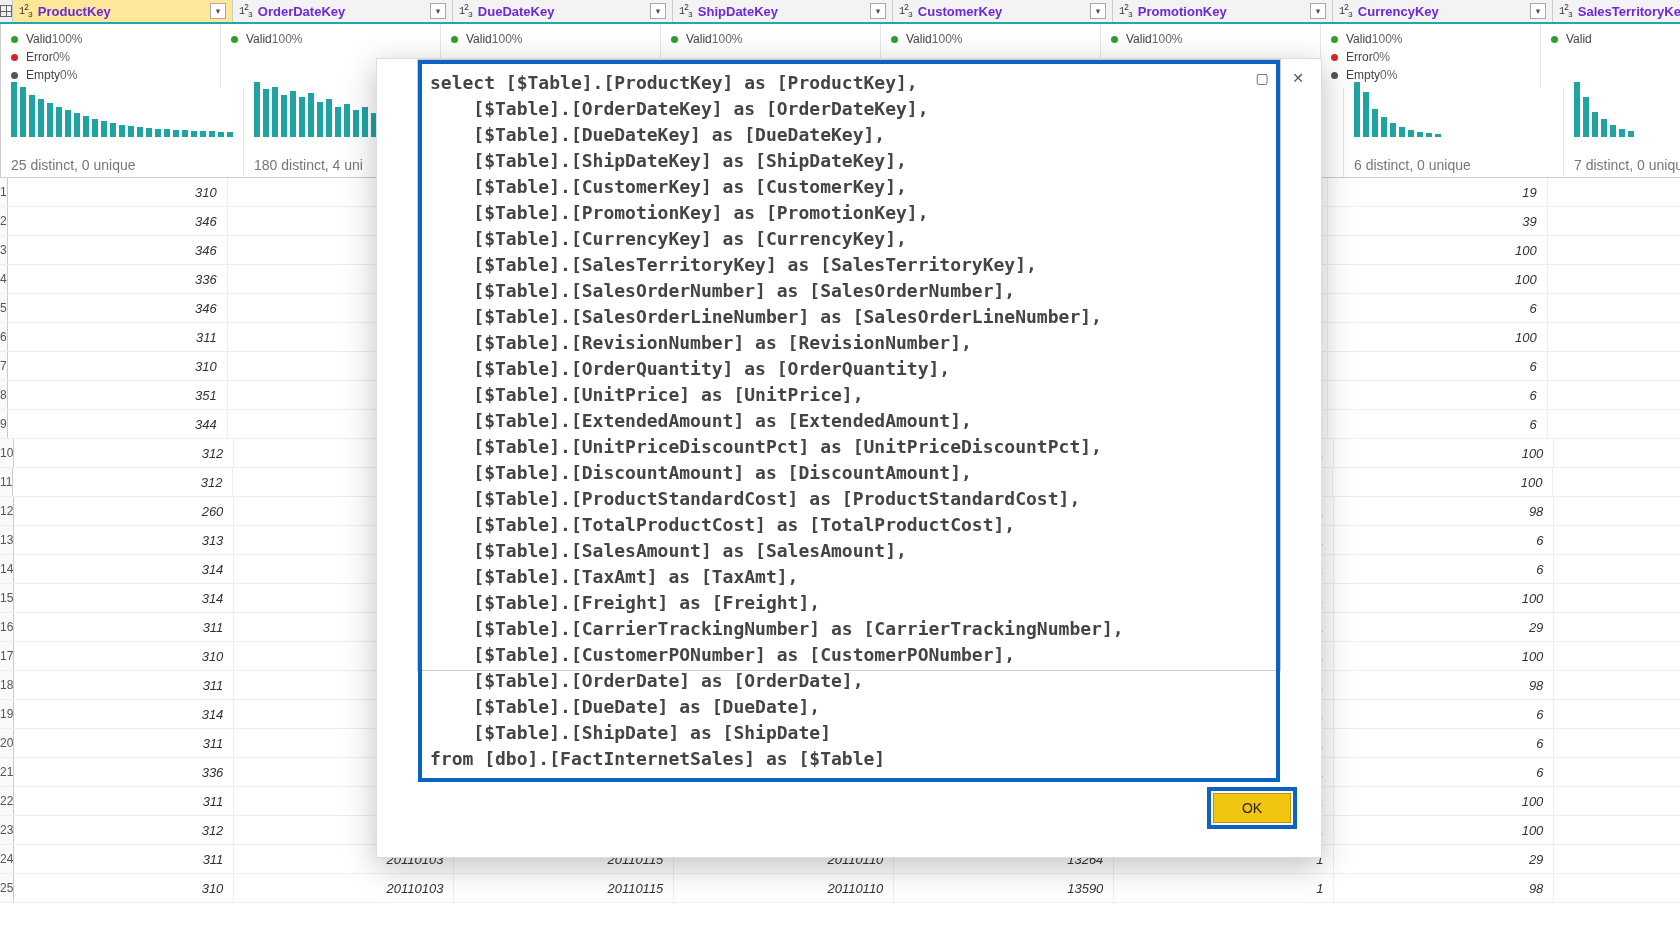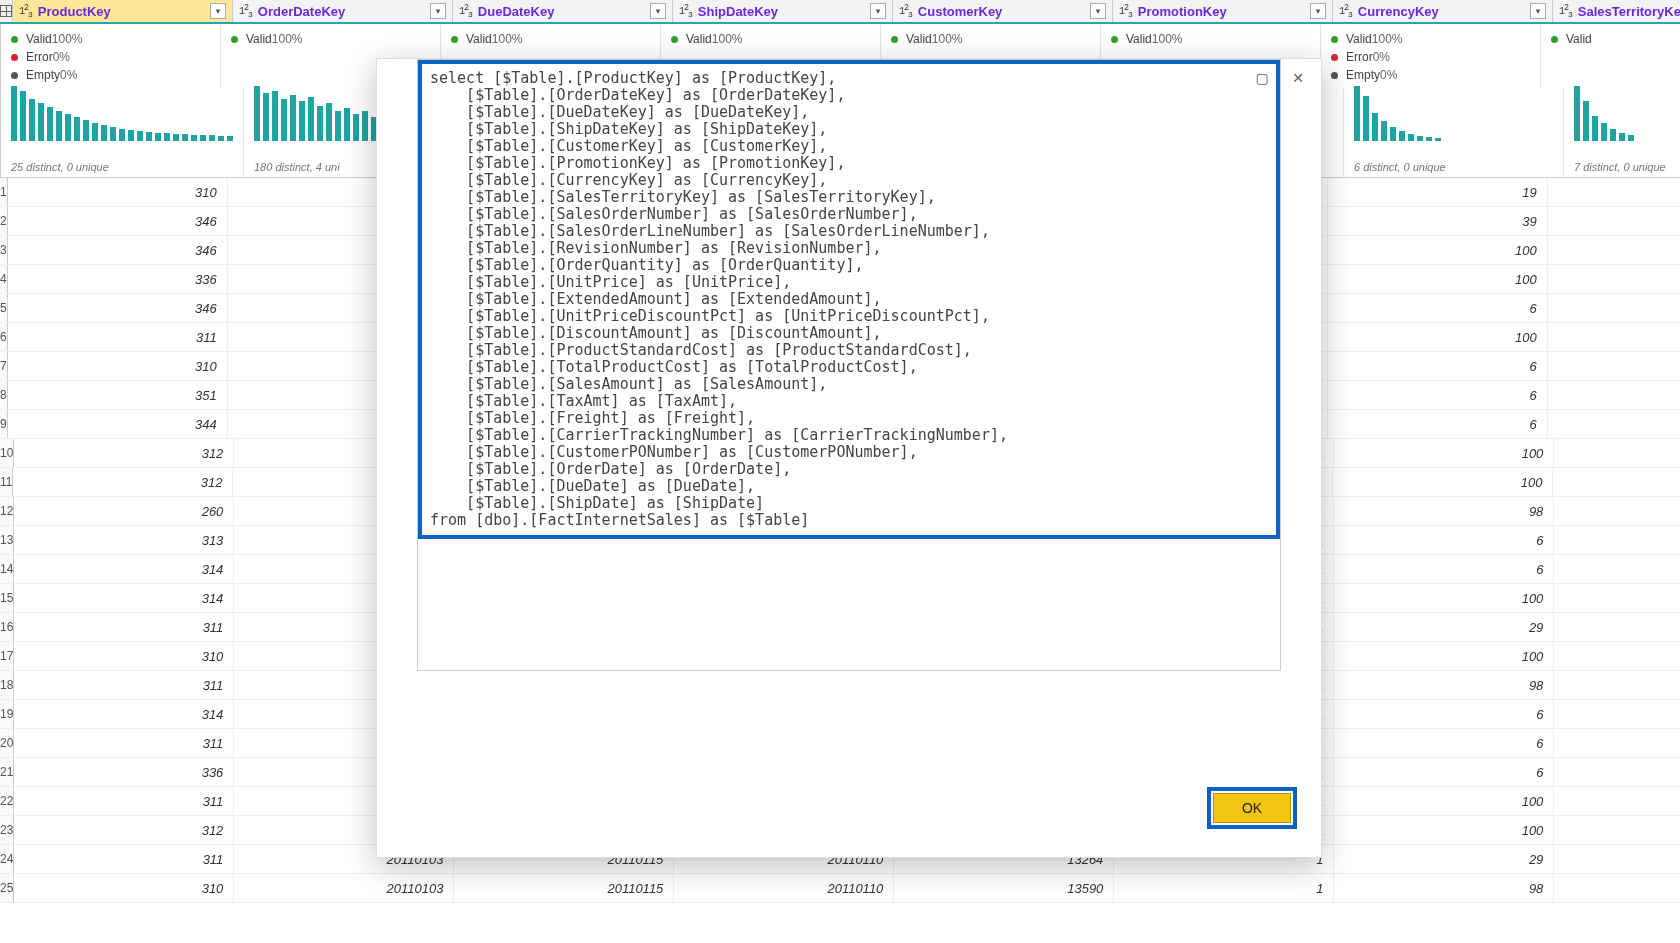--- a/index.html
+++ b/index.html
@@ -26,36 +26,36 @@
   .dot.r { background: #d62728; }
   .dot.k { background: #555; }
   .pct { color: #666; }
   
   
   .spark-row { display: flex; height: 90px; border-bottom: 1px solid #ccc; }
   .rownum-s { width: 36px; background: #fafafa; border-right: 1px solid #ccc; }
   .spark-cell { flex: 0 0 220px; border-right: 1px solid #e5e5e5; padding: 4px 10px; display: flex; flex-direction: column; justify-content: flex-end; }
   .bars { display: flex; align-items: flex-end; gap: 3px; height: 58px; }
   .bars span { display: block; width: 6px; background: #1fa3a3; }
-  .spark-label { font-size: 11px; color: #777; margin-top: 20px; font-style: italic; }
+  .spark-label { font-size: 14px; color: #777; margin-top: 20px; }
   
   
   .data-body { flex: 1; overflow: hidden; }
   .data-row { display: flex; height: 29px; border-bottom: 1px solid #eee; }
   .rownum { width: 36px; background: #fafafa; border-right: 1px solid #ccc; display: flex; align-items: center; justify-content: center; color: #555; font-size: 12px; }
   .cell { flex: 0 0 220px; border-right: 1px solid #eee; display: flex; align-items: center; justify-content: flex-end; padding: 0 10px; font-style: italic; color: #333; font-size: 13px; }
   
   
   .dialog { position: absolute; left: 376px; top: 58px; width: 946px; height: 800px; background: #fff; box-shadow: 0 8px 30px rgba(0,0,0,0.25); border: 1px solid #ddd; }
   .dlg-ctrls { position: absolute; top: 6px; right: 6px; display: flex; gap: 2px; }
   .dlg-btn { width: 34px; height: 26px; display: flex; align-items: center; justify-content: center; color: #555; font-size: 14px; }
   .dlg-title { font-size: 23px; color: #444; padding: 30px 40px 18px 40px; font-weight: 400; }
   .query-frame { margin: 0 40px; border: 1px solid #ccc; height: 612px; padding: 0; display: flex; flex-direction: column; }
   .query-hl { border: 4px solid #0b64c4; padding: 6px 8px; }
-  .query-text { font-family: "Consolas", monospace; font-size: 15px; line-height: 17px; color: #444; white-space: pre; }
+  .query-text { font-family: "Consolas", monospace; font-size: 18px; line-height: 26px; color: #444; white-space: pre; font-weight: bold; }
   .ok-wrap { position: absolute; right: 24px; bottom: 28px; }
   .ok-hl { border: 4px solid #0b64c4; padding: 2px; }
   .ok-btn { width: 78px; height: 30px; background: #f2c511; border: 1px solid #b8960a; color: #222; font-size: 14px; display: flex; align-items: center; justify-content: center; }
   
   .grid-icon { display:inline-block; width:12px; height:12px; border:1px solid #666; position:relative; }
   .grid-icon:before { content:""; position:absolute; left:0; right:0; top:50%; border-top:1px solid #666; }
   .grid-icon:after { content:""; position:absolute; top:0; bottom:0; left:50%; border-left:1px solid #666; }
 </style>
 </head>
 <body>

